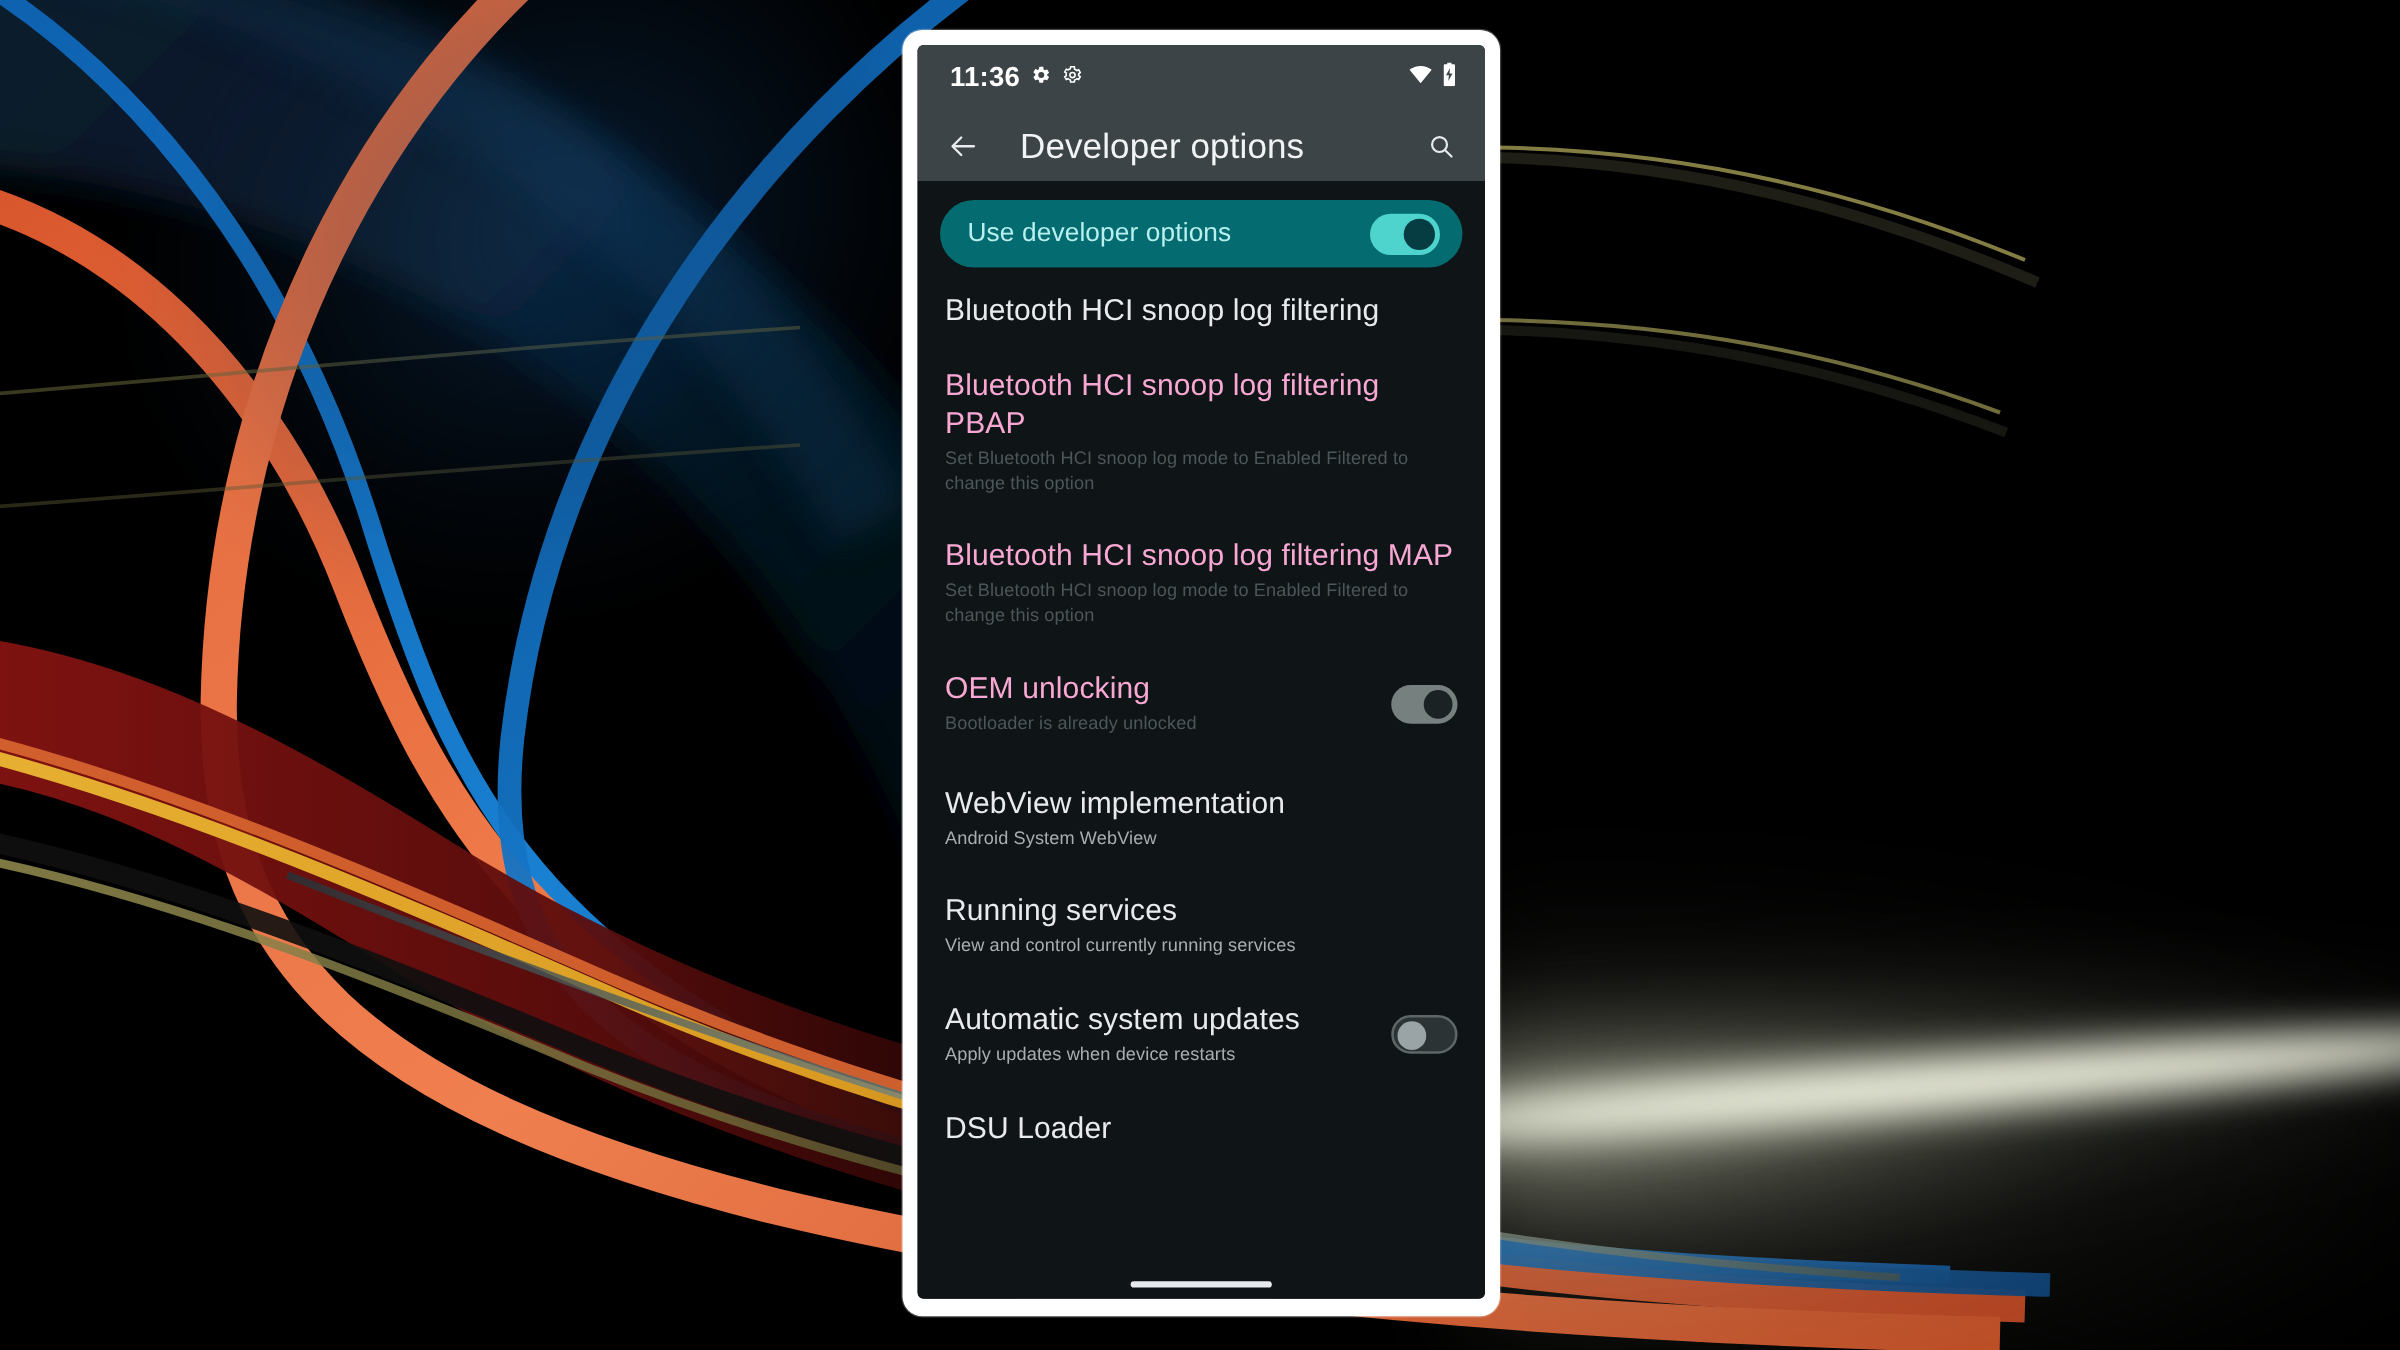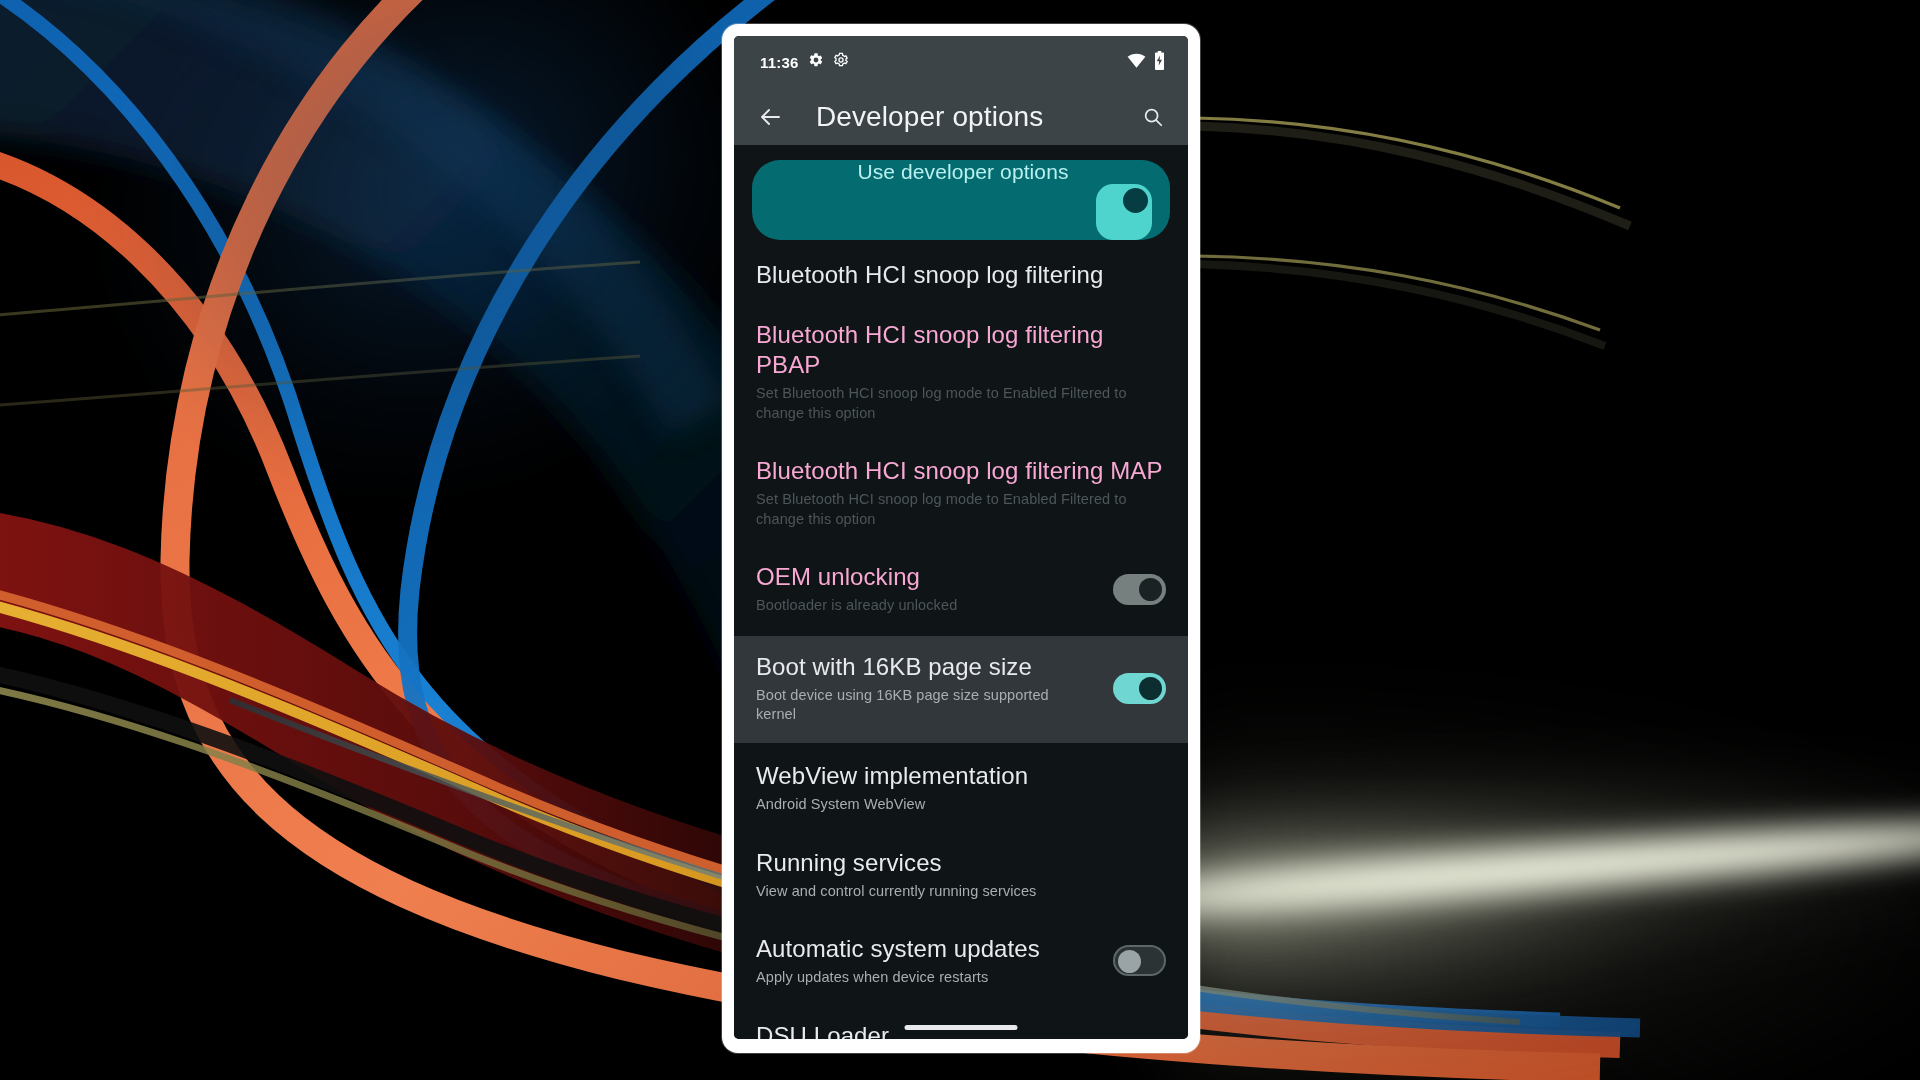--- a/index.html
+++ b/index.html
@@ -66,21 +66,21 @@
 
   
   .statusbar {
     height:52px; flex:0 0 52px;
     background:#3c4447;
     display:flex; align-items:center;
     padding:0 22px 0 26px;
     color:#fff;
   }
   .sb-left { display:flex; align-items:center; gap:9px; }
-  .sb-time { font-size:15px; font-weight:bold; letter-spacing:.2px; color:#fff; }
+  .sb-time { font-size:22px; font-weight:bold; letter-spacing:.2px; color:#fff; }
   .sb-right { margin-left:auto; display:flex; align-items:center; gap:7px; }
 
   
   .toolbar {
     height:57px; flex:0 0 57px;
     background:#3c4447;
     display:flex; align-items:center;
     padding:0 20px 0 22px;
     color:#fff;
   }
@@ -96,24 +96,23 @@
     flex:1 1 auto;
     background:#0f1416;
     overflow:hidden;
     position:relative;
   }
 
   .master-row {
     margin:15px 18px 0 18px;
     background:#046b70;
     border-radius:28px;
-    height:80px;
+    height:54px;
     display:flex; align-items:center;
     padding:0 18px 0 22px;
-    flex-direction:column;
   }
   .master-label { font-size:21px; color:#b7f0ef; letter-spacing:.1px; }
 
   .row {
     padding:13px 22px 15px 22px;
     display:flex; align-items:center; gap:10px;
     min-height:48px;
   }
   .row .txt { flex:1 1 auto; min-width:0; }
   .row .title {
@@ -326,29 +325,20 @@
       <div class="row dim" style="padding-top:18px;padding-bottom:20px;">
         <div class="txt">
           <div class="title">OEM unlocking</div>
           <div class="sub">Bootloader is already unlocked</div>
         </div>
         <div class="tgl on-muted">
           <div class="knob"></div>
         </div>
       </div>
 
-      <div class="row selected" style="padding-top:16px;padding-bottom:18px;">
-        <div class="txt">
-          <div class="title">Boot with 16KB page size</div>
-          <div class="sub" style="max-width:300px;">Boot device using 16KB page size supported kernel</div>
-        </div>
-        <div class="tgl on-light">
-          <div class="knob"></div>
-        </div>
-      </div>
 
       <div class="row" style="padding-top:18px;">
         <div class="txt">
           <div class="title">WebView implementation</div>
           <div class="sub">Android System WebView</div>
         </div>
       </div>
 
       <div class="row" style="padding-top:18px;">
         <div class="txt">

